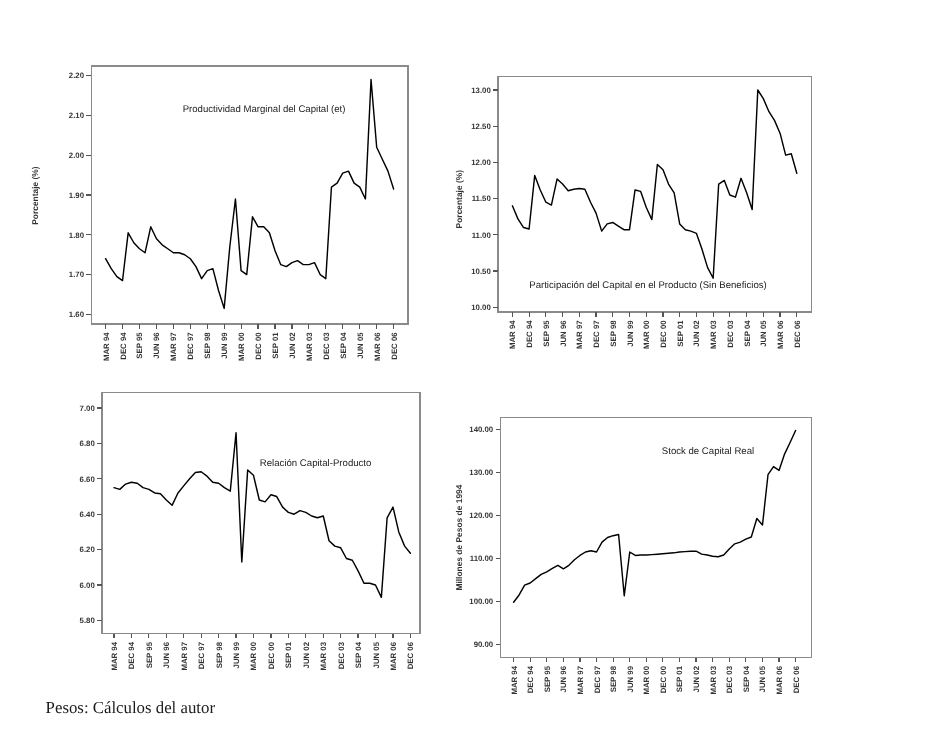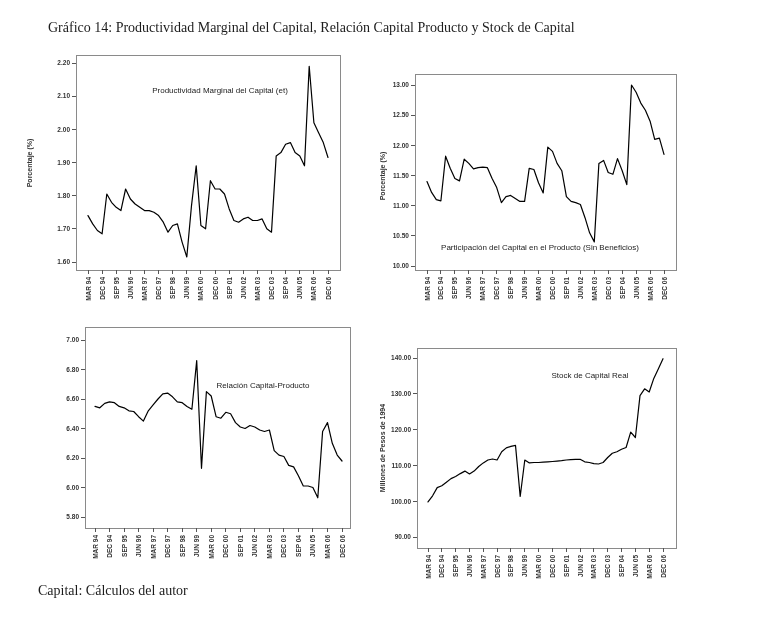--- a/index.html
+++ b/index.html
@@ -17,21 +17,20 @@
     font-family:"Liberation Serif","DejaVu Serif",serif;
     font-size:14px;color:#1c1c1c;white-space:nowrap;
   }
   figure.chart{position:absolute;margin:0;padding:0;}
   figure.chart svg{display:block;}
 </style>
 </head>
 <body>
 
 <div class="canvas">
-  <div class="doc-title">Gráfico 14: Productividad Marginal del Capital, Relación Capital Producto y Stock de Capital</div>
 
   <figure class="chart" id="fig0" style="left: 23px; top: 48px;">
       <svg width="330" height="274" viewBox="0 0 330 274">
         <rect x="53" y="7" width="264" height="215" fill="none" stroke="#8a8a8a" stroke-width="1" shape-rendering="crispEdges"></rect>
         <line x1="49" y1="214" x2="53" y2="214" stroke="#555555" stroke-width="1" shape-rendering="crispEdges"></line>
         <text x="47" y="216.3" text-anchor="end" font-size="6.5" font-weight="bold" fill="#333333">1.60</text>
         <line x1="49" y1="180.83333333333331" x2="53" y2="180.83333333333331" stroke="#555555" stroke-width="1" shape-rendering="crispEdges"></line>
         <text x="47" y="183.13333333333333" text-anchor="end" font-size="6.5" font-weight="bold" fill="#333333">1.70</text>
         <line x1="49" y1="147.66666666666669" x2="53" y2="147.66666666666669" stroke="#555555" stroke-width="1" shape-rendering="crispEdges"></line>
         <text x="47" y="149.9666666666667" text-anchor="end" font-size="6.5" font-weight="bold" fill="#333333">1.80</text>
@@ -77,21 +76,21 @@
         <text transform="translate(279.2647058823529,229) rotate(-90)" text-anchor="end" font-size="6.5" font-weight="bold" fill="#333333">JUN 05</text>
         <line x1="290.88235294117646" y1="222" x2="290.88235294117646" y2="226" stroke="#555555" stroke-width="1" shape-rendering="crispEdges"></line>
         <text transform="translate(293.38235294117646,229) rotate(-90)" text-anchor="end" font-size="6.5" font-weight="bold" fill="#333333">MAR 06</text>
         <line x1="305" y1="222" x2="305" y2="226" stroke="#555555" stroke-width="1" shape-rendering="crispEdges"></line>
         <text transform="translate(307.5,229) rotate(-90)" text-anchor="end" font-size="6.5" font-weight="bold" fill="#333333">DEC 06</text>
         <polyline points="65.0,167.6 69.7,175.9 74.4,182.5 79.1,185.8 83.8,146.0 88.5,154.3 93.2,159.3 97.9,162.6 102.6,141.0 107.4,151.0 112.1,156.0 116.8,159.3 121.5,162.6 126.2,162.6 130.9,164.3 135.6,167.6 140.3,174.2 145.0,184.2 149.7,177.5 154.4,175.9 159.1,194.1 163.8,209.0 168.5,157.6 173.2,117.8 177.9,177.5 182.6,180.8 187.4,132.7 192.1,141.0 196.8,141.0 201.5,146.0 206.2,160.9 210.9,172.5 215.6,174.2 220.3,170.9 225.0,169.2 229.7,172.5 234.4,172.5 239.1,170.9 243.8,180.8 248.5,184.2 253.2,107.9 257.9,104.6 262.6,96.3 267.4,94.6 272.1,104.6 276.8,107.9 281.5,117.8 286.2,18.3 290.9,74.7 295.6,84.7 300.3,94.6 305.0,109.5" fill="none" stroke="#000000" stroke-width="1.2" stroke-linejoin="round" stroke-linecap="round"></polyline>
         <text x="197" y="45" text-anchor="middle" font-size="8" fill="#222222">Productividad Marginal del Capital (et)</text>
         <text transform="translate(9,115) rotate(-90)" text-anchor="middle" font-size="7" font-weight="bold" fill="#333333">Porcentaje (%)</text>
       </svg>
     </figure>
-  <figure class="chart" id="fig1" style="left: 375px; top: 48px;">
+  <figure class="chart" id="fig1" style="left: 375px; top: 38px;">
       <svg width="330" height="274" viewBox="0 0 330 274">
         <rect x="40" y="26" width="261" height="196" fill="none" stroke="#8a8a8a" stroke-width="1" shape-rendering="crispEdges"></rect>
         <line x1="36" y1="218" x2="40" y2="218" stroke="#555555" stroke-width="1" shape-rendering="crispEdges"></line>
         <text x="34" y="220.3" text-anchor="end" font-size="6.5" font-weight="bold" fill="#333333">10.00</text>
         <line x1="36" y1="187.83333333333334" x2="40" y2="187.83333333333334" stroke="#555555" stroke-width="1" shape-rendering="crispEdges"></line>
         <text x="34" y="190.13333333333335" text-anchor="end" font-size="6.5" font-weight="bold" fill="#333333">10.50</text>
         <line x1="36" y1="157.66666666666669" x2="40" y2="157.66666666666669" stroke="#555555" stroke-width="1" shape-rendering="crispEdges"></line>
         <text x="34" y="159.9666666666667" text-anchor="end" font-size="6.5" font-weight="bold" fill="#333333">11.00</text>
         <line x1="36" y1="127.5" x2="40" y2="127.5" stroke="#555555" stroke-width="1" shape-rendering="crispEdges"></line>
         <text x="34" y="129.8" text-anchor="end" font-size="6.5" font-weight="bold" fill="#333333">11.50</text>
@@ -249,14 +248,14 @@
         <line x1="274.1764705882353" y1="208" x2="274.1764705882353" y2="212" stroke="#555555" stroke-width="1" shape-rendering="crispEdges"></line>
         <text transform="translate(276.6764705882353,215) rotate(-90)" text-anchor="end" font-size="6.5" font-weight="bold" fill="#333333">MAR 06</text>
         <line x1="288" y1="208" x2="288" y2="212" stroke="#555555" stroke-width="1" shape-rendering="crispEdges"></line>
         <text transform="translate(290.5,215) rotate(-90)" text-anchor="end" font-size="6.5" font-weight="bold" fill="#333333">DEC 06</text>
         <polyline points="53.0,161.9 57.6,155.8 62.2,147.6 66.8,145.8 71.4,142.2 76.0,138.6 80.6,136.5 85.3,133.6 89.9,131.1 94.5,134.0 99.1,131.1 103.7,126.5 108.3,122.9 112.9,120.0 117.5,119.0 122.1,120.0 126.7,111.8 131.3,107.9 135.9,106.4 140.5,105.4 145.2,156.5 149.8,120.0 154.4,122.9 159.0,122.5 163.6,122.5 168.2,122.2 172.8,121.8 177.4,121.5 182.0,121.1 186.6,120.7 191.2,120.0 195.8,119.7 200.5,119.3 205.1,119.3 209.7,121.8 214.3,122.5 218.9,123.6 223.5,124.0 228.1,122.5 232.7,117.5 237.3,113.2 241.9,111.8 246.5,109.3 251.1,107.5 255.7,92.1 260.4,97.5 265.0,55.6 269.6,48.8 274.2,52.0 278.8,38.4 283.4,28.7 288.0,18.7" fill="none" stroke="#000000" stroke-width="1.2" stroke-linejoin="round" stroke-linecap="round"></polyline>
         <text x="215" y="38" text-anchor="middle" font-size="8" fill="#222222">Stock de Capital Real</text>
         <text transform="translate(10,108) rotate(-90)" text-anchor="middle" font-size="7" font-weight="bold" fill="#333333">Millones de Pesos de 1994</text>
       </svg>
     </figure>
 
-  <div class="doc-source">Capital: Cálculos del autor</div>
+  <div class="doc-source">Pesos: Cálculos del autor</div>
 </div>
 
 </body></html>

